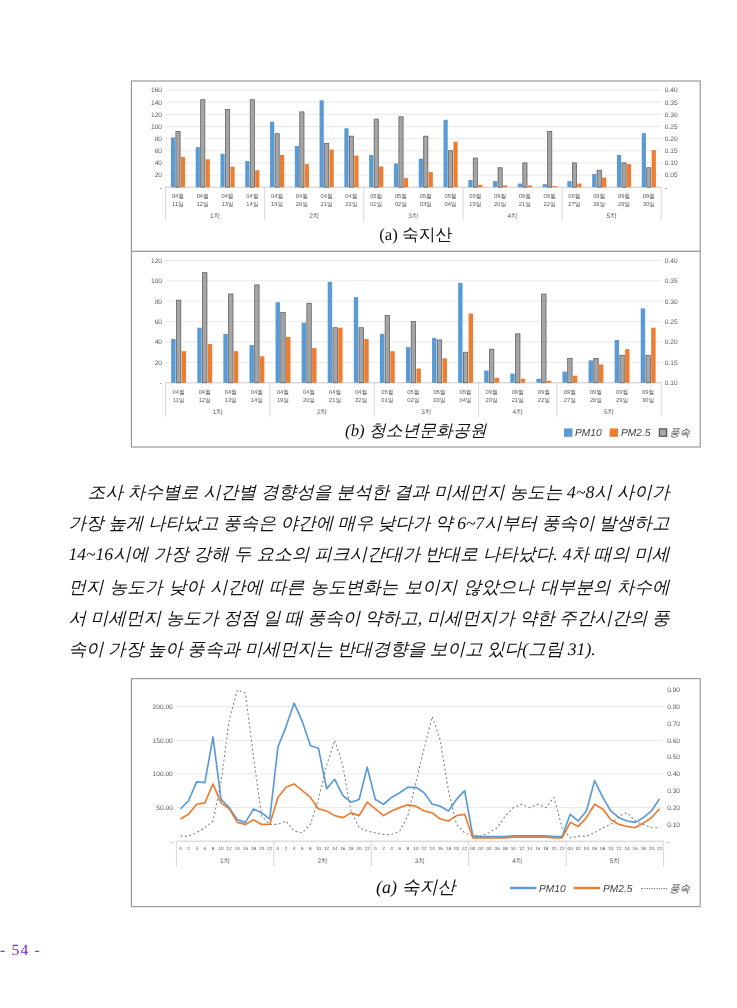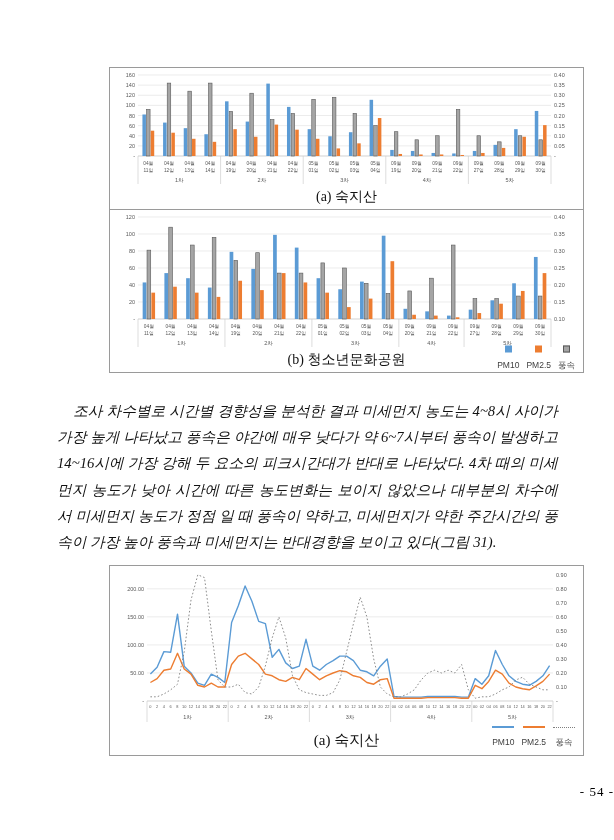--- a/index.html
+++ b/index.html
@@ -6,36 +6,36 @@
   .page{position:relative;width:614px;height:840px;background:#fff;color:#1a1a1a;
         font-family:"Liberation Serif","DejaVu Serif",serif;overflow:hidden;}
   .figure-box{position:absolute;left:71px;width:475px;border:1px solid #9a9a9a;
         background:#fff;box-sizing:border-box;display:flex;flex-direction:column;margin-left:38px;}
   #box-a{top:67px;height:143px;}
   #box-b{top:209px;height:164px;}
   #box-c{top:565px;height:191px;}
   .chart{flex:0 0 auto;margin:0 auto;}
   .chart svg{display:block;}
   .chart-caption{flex:0 0 auto;text-align:center;font-size:14px;line-height:20px;color:#111;}
-  .caption-row{position:relative;flex:0 0 auto;text-align:center;font-size:14px;line-height:20px;color:#111;}
+  .caption-row{position:relative;flex:0 0 auto;text-align:center;font-size:14px;line-height:20px;color:#111;font-style:italic;}
   #box-c .caption-row{font-size:15px;line-height:24px;}
   .legend{position:absolute;right:8px;top:50%;transform:translateY(-50%);
         display:flex;align-items:center;gap:7px;
         font-family:"Liberation Sans","DejaVu Sans",sans-serif;font-size:8.5px;color:#404040;}
-  .legend-item{display:inline-flex;align-items:center;gap:2px;flex-direction:column;}
+  .legend-item{display:inline-flex;align-items:center;gap:2px;}
   .sq{width:7px;height:7px;display:inline-block;}
   .sq.bordered{border:1px solid #595959;box-sizing:border-box;}
   .lsw{width:22px;height:0;border-top:2px solid #000;display:inline-block;}
   .lsw.dotted{border-top:1.6px dotted #808080;}
   .fig-caption{position:absolute;top:373px;left:0;width:100%;margin:0;text-align:center;
         font-size:14px;color:#111;}
   .body-text{position:absolute;left:57px;top:398px;width:501px;margin:0;
         font-size:14.7px;line-height:26.2px;text-align:justify;text-indent:1.1em;color:#111;font-style:italic;}
-  .page-number{position:absolute;top:784px;left:0;width:100%;text-align:right;
-        font-size:13px;letter-spacing:1px;color:#000000;}
+  .page-number{position:absolute;top:784px;left:0;width:100%;text-align:left;
+        font-size:13px;letter-spacing:1px;color:#6d28d9;}
 </style>
 </head>
 <body>
 
 <div class="page">
 
   <div class="figure-box" id="box-a">
     <div class="chart">
         <svg width="471" height="119" viewBox="0 0 471 119">
           <line x1="27" y1="7" x2="440" y2="7" stroke="#E4E4E4" stroke-width="0.7"></line>

